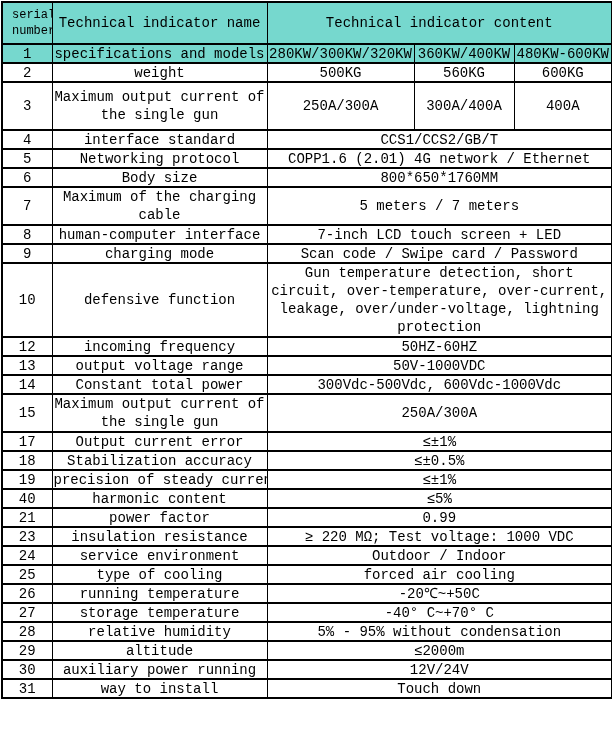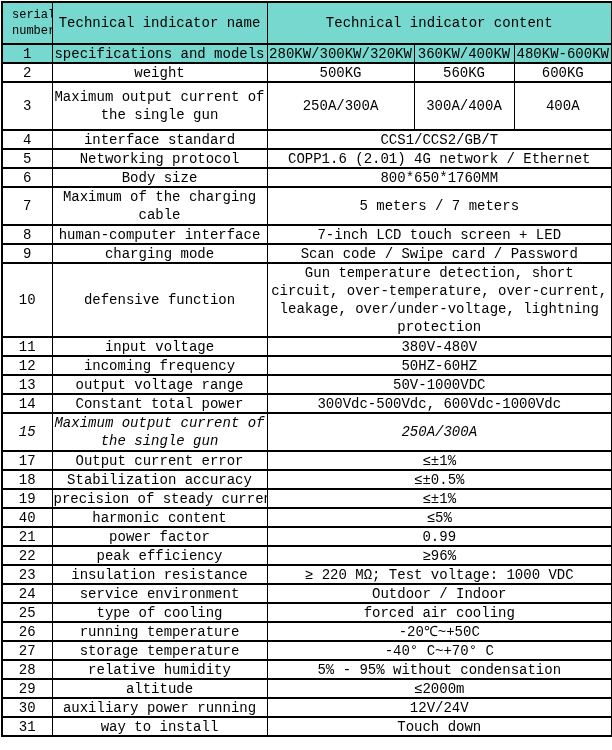--- a/index.html
+++ b/index.html
@@ -116,40 +116,35 @@
           <td class="c-serial">9</td>
           <td class="c-name">charging mode</td>
           <td class="c-val" colspan="3">Scan code / Swipe card / Password</td>
         </tr>
         <tr class="tall" style="height: 67px;">
           <td class="c-serial">10</td>
           <td class="c-name">defensive function</td>
           <td class="c-val" colspan="3">Gun temperature detection, short circuit, over-temperature, over-current, leakage, over/under-voltage, lightning protection</td>
         </tr>
         <tr>
-          <td class="c-serial">11</td>
-          <td class="c-name">input voltage</td>
-          <td class="c-val" colspan="3">380V-480V</td>
-        </tr>
-        <tr>
           <td class="c-serial">12</td>
           <td class="c-name">incoming frequency</td>
           <td class="c-val" colspan="3">50HZ-60HZ</td>
         </tr>
         <tr>
           <td class="c-serial">13</td>
           <td class="c-name">output voltage range</td>
           <td class="c-val" colspan="3">50V-1000VDC</td>
         </tr>
         <tr>
           <td class="c-serial">14</td>
           <td class="c-name">Constant total power</td>
           <td class="c-val" colspan="3">300Vdc-500Vdc, 600Vdc-1000Vdc</td>
         </tr>
-        <tr class="tall" style="height: 38px; font-style: italic;">
+        <tr class="tall" style="height: 38px;">
           <td class="c-serial">15</td>
           <td class="c-name">Maximum output current of the single gun</td>
           <td class="c-val" colspan="3">250A/300A</td>
         </tr>
         <tr>
           <td class="c-serial">17</td>
           <td class="c-name">Output current error</td>
           <td class="c-val" colspan="3">≤±1%</td>
         </tr>
         <tr>
@@ -164,25 +159,20 @@
         </tr>
         <tr>
           <td class="c-serial">40</td>
           <td class="c-name">harmonic content</td>
           <td class="c-val" colspan="3">≤5%</td>
         </tr>
         <tr>
           <td class="c-serial">21</td>
           <td class="c-name">power factor</td>
           <td class="c-val" colspan="3">0.99</td>
-        </tr>
-        <tr>
-          <td class="c-serial">22</td>
-          <td class="c-name">peak efficiency</td>
-          <td class="c-val" colspan="3">≥96%</td>
         </tr>
         <tr>
           <td class="c-serial">23</td>
           <td class="c-name">insulation resistance</td>
           <td class="c-val" colspan="3">≥ 220 MΩ; Test voltage: 1000 VDC</td>
         </tr>
         <tr>
           <td class="c-serial">24</td>
           <td class="c-name">service environment</td>
           <td class="c-val" colspan="3">Outdoor / Indoor</td>

